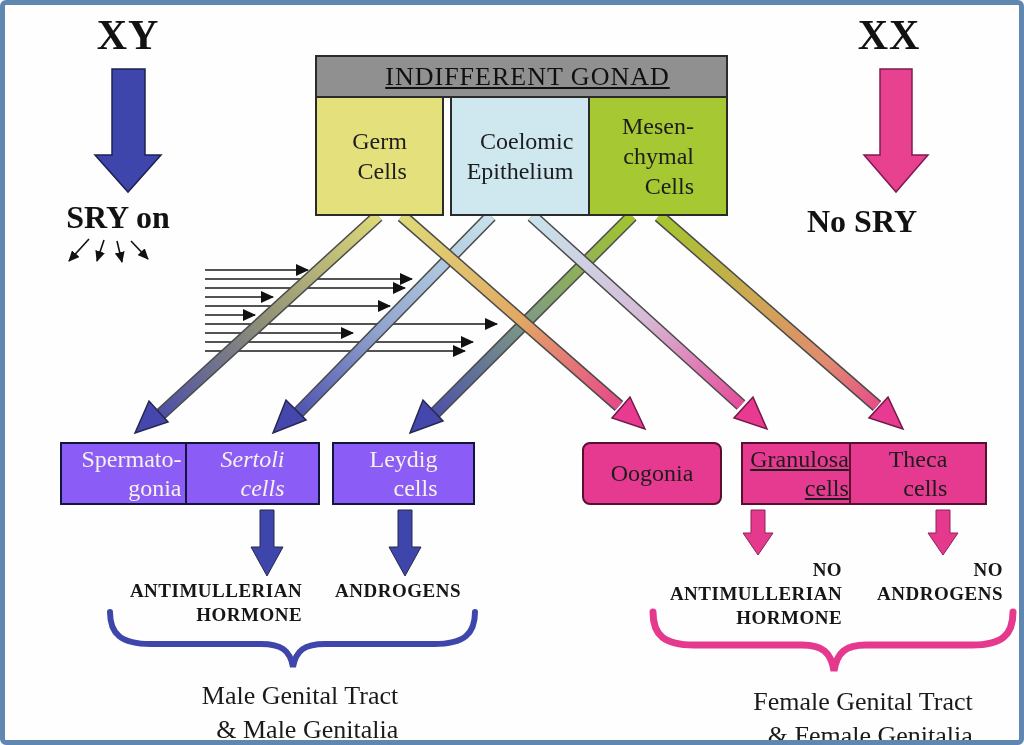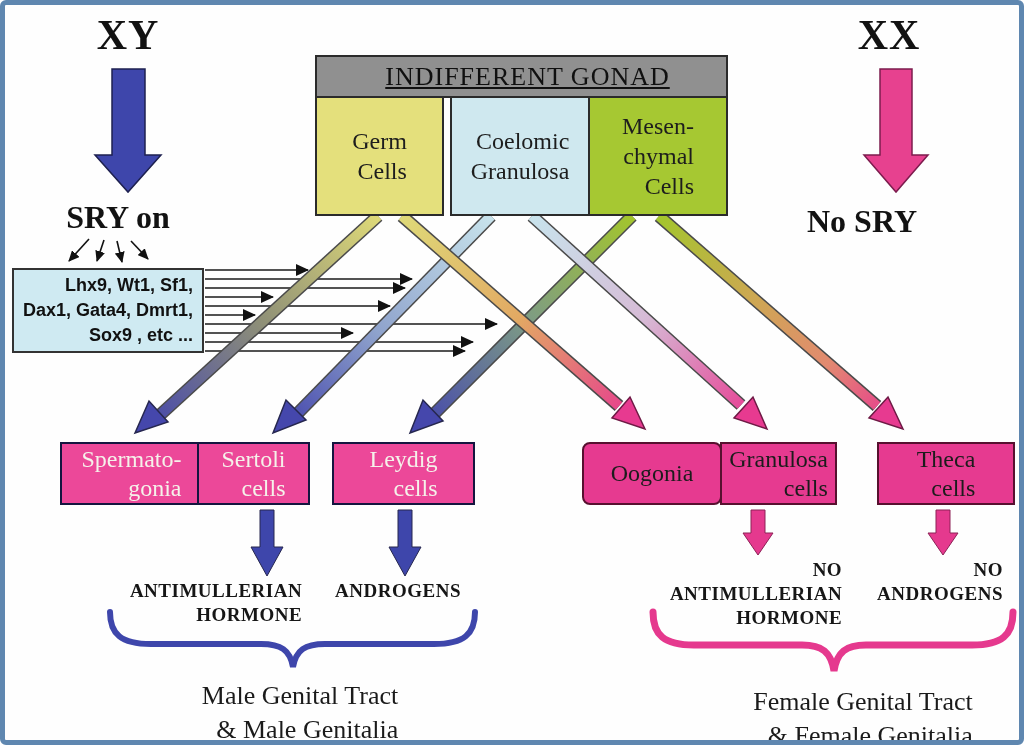--- a/index.html
+++ b/index.html
@@ -18,28 +18,28 @@
     border:2px solid #2b2b2b;box-sizing:border-box;font-size:26px;color:#101010;padding-left:12px;
   }
   .gonad-header span{text-decoration:underline;letter-spacing:1px;}
   .cellbox{
     border:2px solid #2b2b2b;box-sizing:border-box;font-size:24px;line-height:1.25;color:#1d1d1d;
   }
   .topcell{top:91px;height:120px;}
   .germ{left:310px;width:129px;background:#e4e07c;}
   .coelomic{left:445px;width:140px;background:#cfe8ef;}
   .mesen{left:583px;width:140px;background:#a6c832;}
-  .malecell{top:437px;height:63px;background:#ec4899;color:#f5f2ea;border-color:#14153f;line-height:1.2;}
+  .malecell{top:437px;height:63px;background:#8b5cf6;color:#f5f2ea;border-color:#14153f;line-height:1.2;}
   .femalecell{top:437px;height:63px;background:#e63a90;color:#1c1c1c;border-color:#57102f;line-height:1.2;}
   .sperm{left:55px;width:143px;}
-  .sertoli{left:192px;width:113px;}
+  .sertoli{left:180px;width:135px;font-style:italic;}
   .leydig{left:327px;width:143px;}
   .oogonia{left:577px;width:140px;border-radius:8px;}
-  .granulosa{left:715px;width:117px;}
-  .theca{left:872px;width:138px;}
+  .granulosa{left:736px;width:117px;text-decoration:underline;}
+  .theca{left:844px;width:138px;}
   .genebox{
     left:7px;top:263px;width:192px;height:85px;background:#cfeaf2;
     border:2px solid #333;box-sizing:border-box;
     font-family:"Liberation Sans", sans-serif;font-weight:bold;font-size:18px;line-height:1.4;color:#111;
   }
   .hormone{font-weight:bold;font-size:19px;line-height:1.25;color:#161616;letter-spacing:.5px;}
   .caption{font-size:26px;line-height:1.3;color:#1a1a1a;}
   svg{position:absolute;left:0;top:0;pointer-events:none;}
 </style>
 </head>
@@ -168,28 +168,25 @@
   <div class="abs ctr signal" style="left:33px;top:194px;width:160px;">SRY on</div>
   <div class="abs ctr karyotype" style="left:821px;top:6px;width:126px;">XX</div>
   <div class="abs ctr signal" style="left:777px;top:198px;width:160px;">No SRY</div>
 
   <div class="abs ctr gonad-header">
     <span>INDIFFERENT GONAD</span>
   </div>
   <div class="abs ctr cellbox topcell germ preline">Germ
 Cells</div>
   <div class="abs ctr cellbox topcell coelomic preline">Coelomic
-Granulosa</div>
+Epithelium</div>
   <div class="abs ctr cellbox topcell mesen preline">Mesen-
 chymal
 Cells</div>
 
-  <div class="abs ctr genebox preline">Lhx9, Wt1, Sf1,
-Dax1, Gata4, Dmrt1,
-Sox9 , etc ...</div>
 
   <div class="abs ctr cellbox malecell sperm preline">Spermato-
 gonia</div>
   <div class="abs ctr cellbox malecell sertoli preline">Sertoli
 cells</div>
   <div class="abs ctr cellbox malecell leydig preline">Leydig
 cells</div>
 
   <div class="abs ctr cellbox femalecell oogonia preline">Oogonia</div>
   <div class="abs ctr cellbox femalecell granulosa preline">Granulosa

